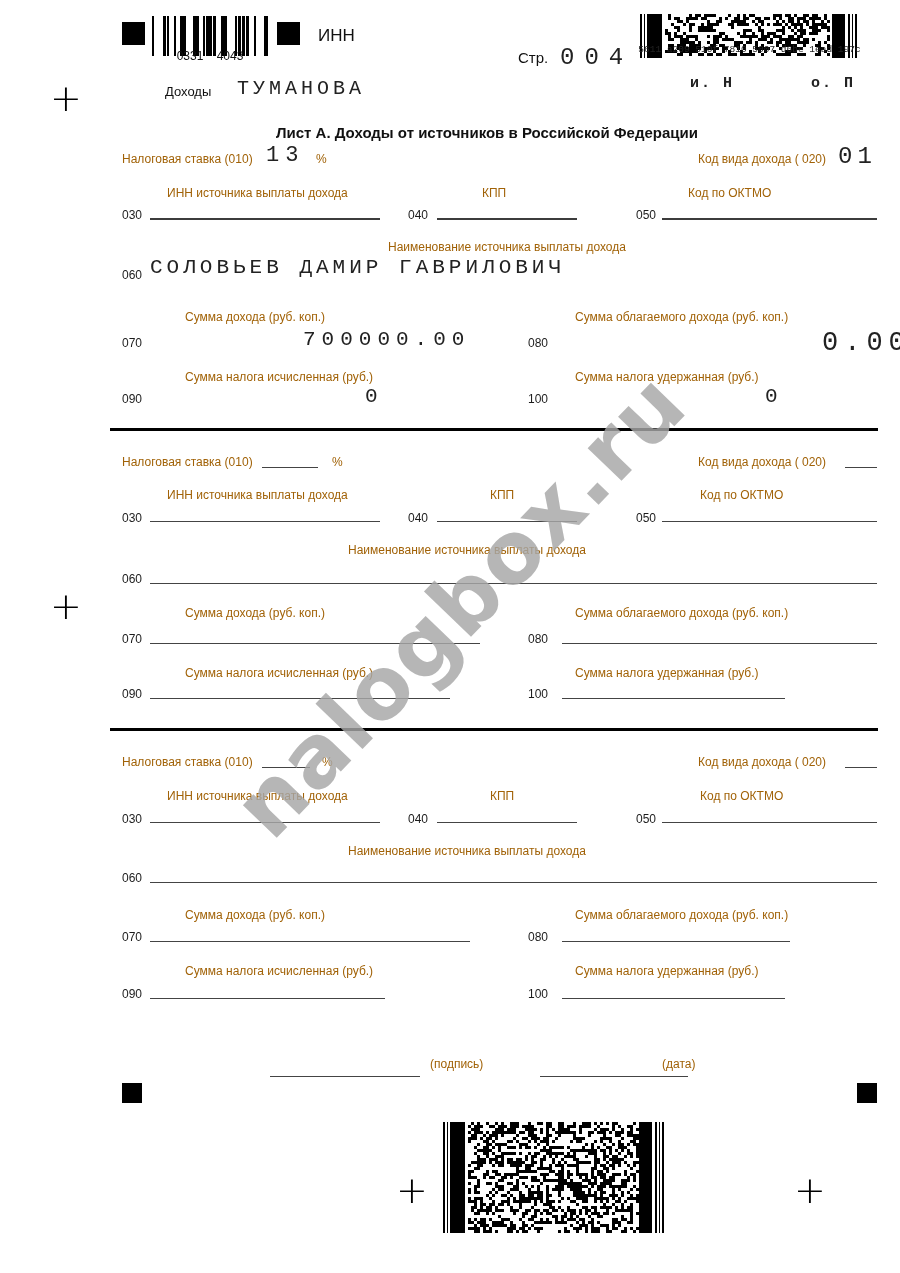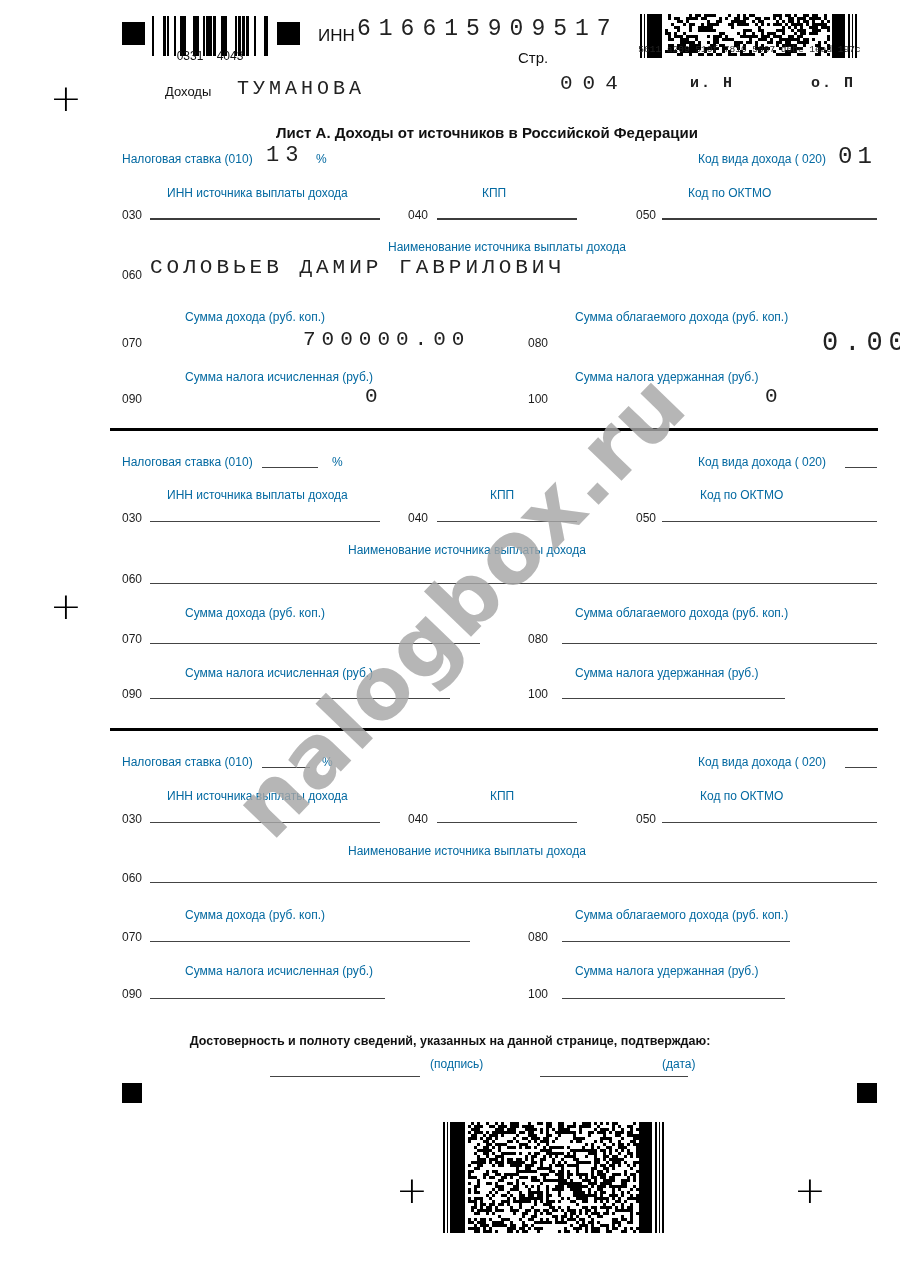--- a/index.html
+++ b/index.html
@@ -1,19 +1,19 @@
 <!DOCTYPE html>
 <html><head>
 <meta charset="utf-8">
 <style>
   html,body{margin:0;padding:0;background:#fff;}
   #page{position:relative;width:900px;height:1273px;background:#fff;overflow:hidden;
         font-family:"Liberation Sans",sans-serif;color:#111;}
   .abs{position:absolute;white-space:pre;}
-  .lbl{font-size:12px;color:#0369a1;}
+  .lbl{font-size:12px;color:#a16207;}
   .code{font-size:12px;color:#1c1c1c;}
   .bold{font-weight:bold;}
   .tw{font-family:"Liberation Mono",monospace;color:#222;}
   .line{position:absolute;border-bottom:2px solid #3c3c3c;height:0;}
   .thinline{position:absolute;border-bottom:1.5px solid #444;height:0;}
   .divider{position:absolute;border-top:3px solid #000;height:0;}
   .sq{position:absolute;background:#000;}
   .plus{position:absolute;font-family:"DejaVu Sans",sans-serif;font-weight:300;color:#000;}
   .bc{position:absolute;}
   #watermark{position:absolute;left:140px;top:555px;width:640px;text-align:center;
@@ -43,24 +43,23 @@
         <rect x="94" y="0" width="3" height="40"></rect>
         <rect x="102" y="0" width="2" height="40"></rect>
         <rect x="112" y="0" width="2" height="40"></rect>
         <rect x="0" y="0" width="2" height="40"></rect>
         <rect x="114" y="0" width="2" height="40"></rect>
       </svg></div>
   <div class="abs" style="left:152px;top:49px;width:116px;text-align:center;font-size:12px;">0331    4043</div>
   <div class="sq" style="left:277px;top:22px;width:23px;height:23px;"></div>
 
   <div class="abs" style="left:318px;top:26px;font-size:17px;">ИНН</div>
-  <div class="abs tw" style="left:357px;top:16px;font-size:23px;letter-spacing:8px;">616615909517</div>
 
   <div class="abs" style="left:518px;top:49px;font-size:15px;">Стр.</div>
-  <div class="abs tw" style="left:560px;top:44px;font-size:21px;letter-spacing:10px;margin-top:28px;">004</div>
+  <div class="abs tw" style="left:560px;top:44px;font-size:24px;letter-spacing:10px;">004</div>
 
   <div class="bc" id="bc-2d-top" style="left:640px;top:14px;width:218px;height:44px;"><svg width="218" height="44" fill="#000">
         <rect x="0" y="0" width="2" height="44"></rect>
         <rect x="4" y="0" width="1" height="44"></rect>
         <rect x="7" y="0" width="15" height="44"></rect>
         <rect x="28" y="0" width="3" height="3"></rect>
         <rect x="49" y="0" width="3" height="3"></rect>
         <rect x="55" y="0" width="3" height="3"></rect>
         <rect x="58" y="0" width="3" height="3"></rect>
         <rect x="64" y="0" width="3" height="3"></rect>
@@ -558,21 +557,20 @@
     <div class="thinline" style="left:562px;top:941px;width:228px;"></div>
 
     <div class="abs lbl" style="left:185px;top:964px;">Сумма налога исчисленная (руб.)</div>
     <div class="abs lbl" style="left:575px;top:964px;">Сумма налога удержанная (руб.)</div>
     <div class="abs code" style="left:122px;top:987px;">090</div>
     <div class="thinline" style="left:150px;top:998px;width:235px;"></div>
     <div class="abs code" style="left:528px;top:987px;">100</div>
     <div class="thinline" style="left:562px;top:998px;width:223px;"></div>
   </div>
 
-  <div class="abs bold" style="left:0;top:1034px;width:900px;text-align:center;font-size:12.5px;">Достоверность и полноту сведений, указанных на данной странице, подтверждаю:</div>
   <div class="thinline" style="left:270px;top:1076px;width:150px;"></div>
   <div class="abs lbl" style="left:430px;top:1057px;">(подпись)</div>
   <div class="thinline" style="left:540px;top:1076px;width:148px;"></div>
   <div class="abs lbl" style="left:662px;top:1057px;">(дата)</div>
 
   <div class="sq" style="left:122px;top:1083px;width:20px;height:20px;"></div>
   <div class="sq" style="left:857px;top:1083px;width:20px;height:20px;"></div>
 
   <div class="bc" id="bc-2d-bottom" style="left:443px;top:1122px;width:222px;height:111px;"><svg width="222" height="111" fill="#000">
         <rect x="0" y="0" width="2" height="111"></rect>

